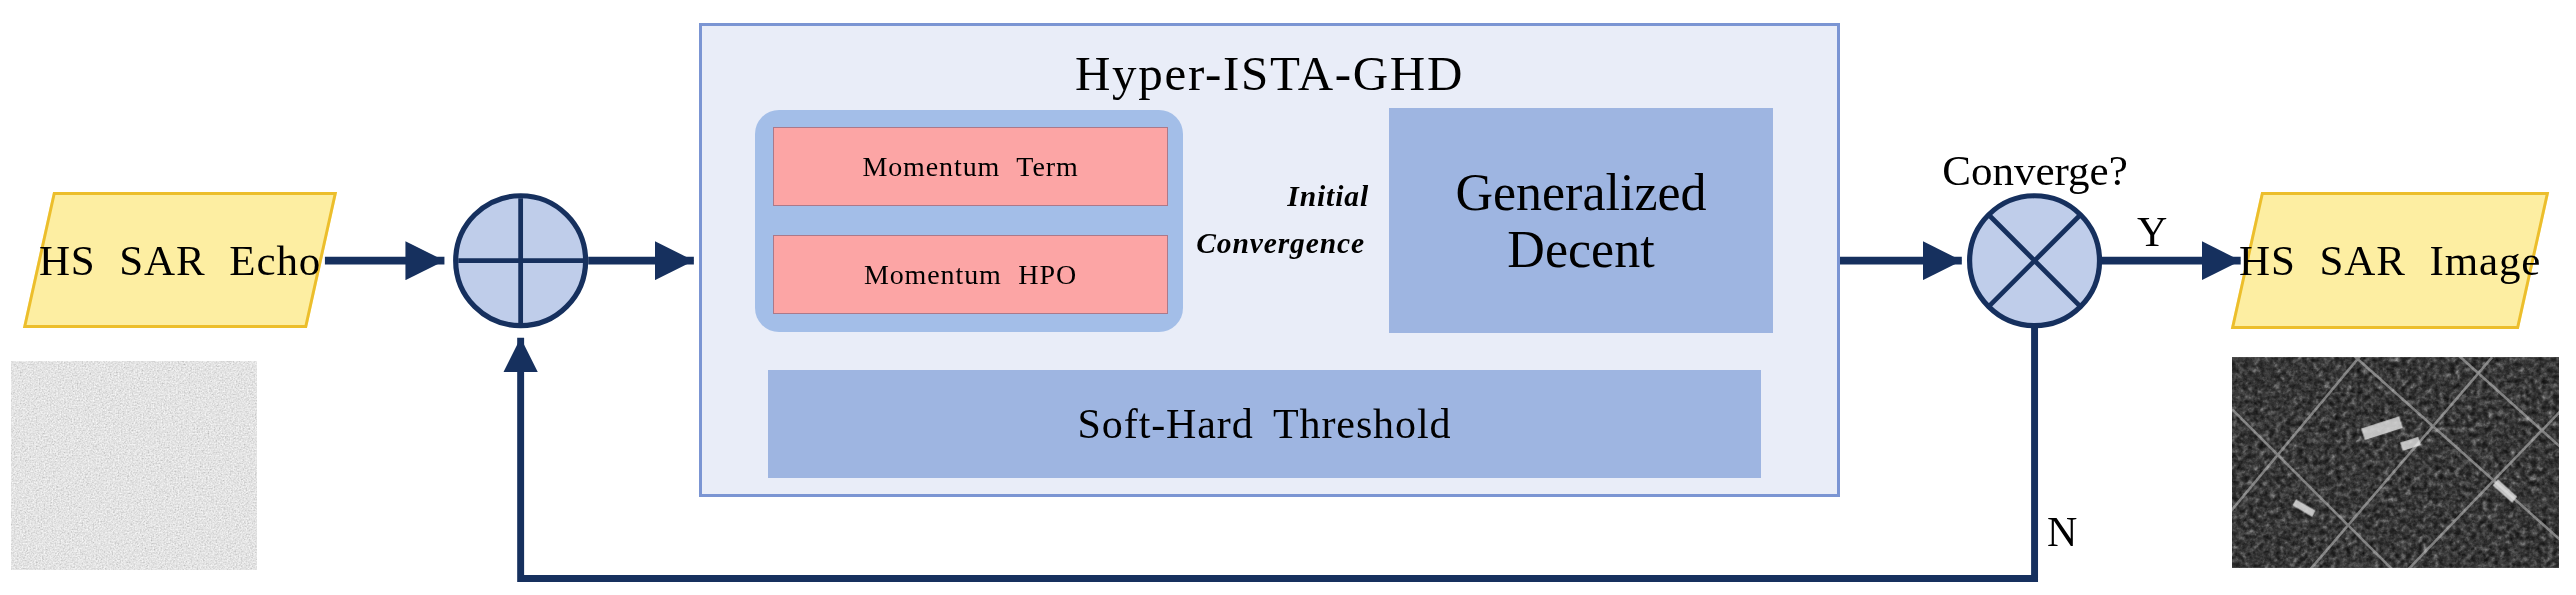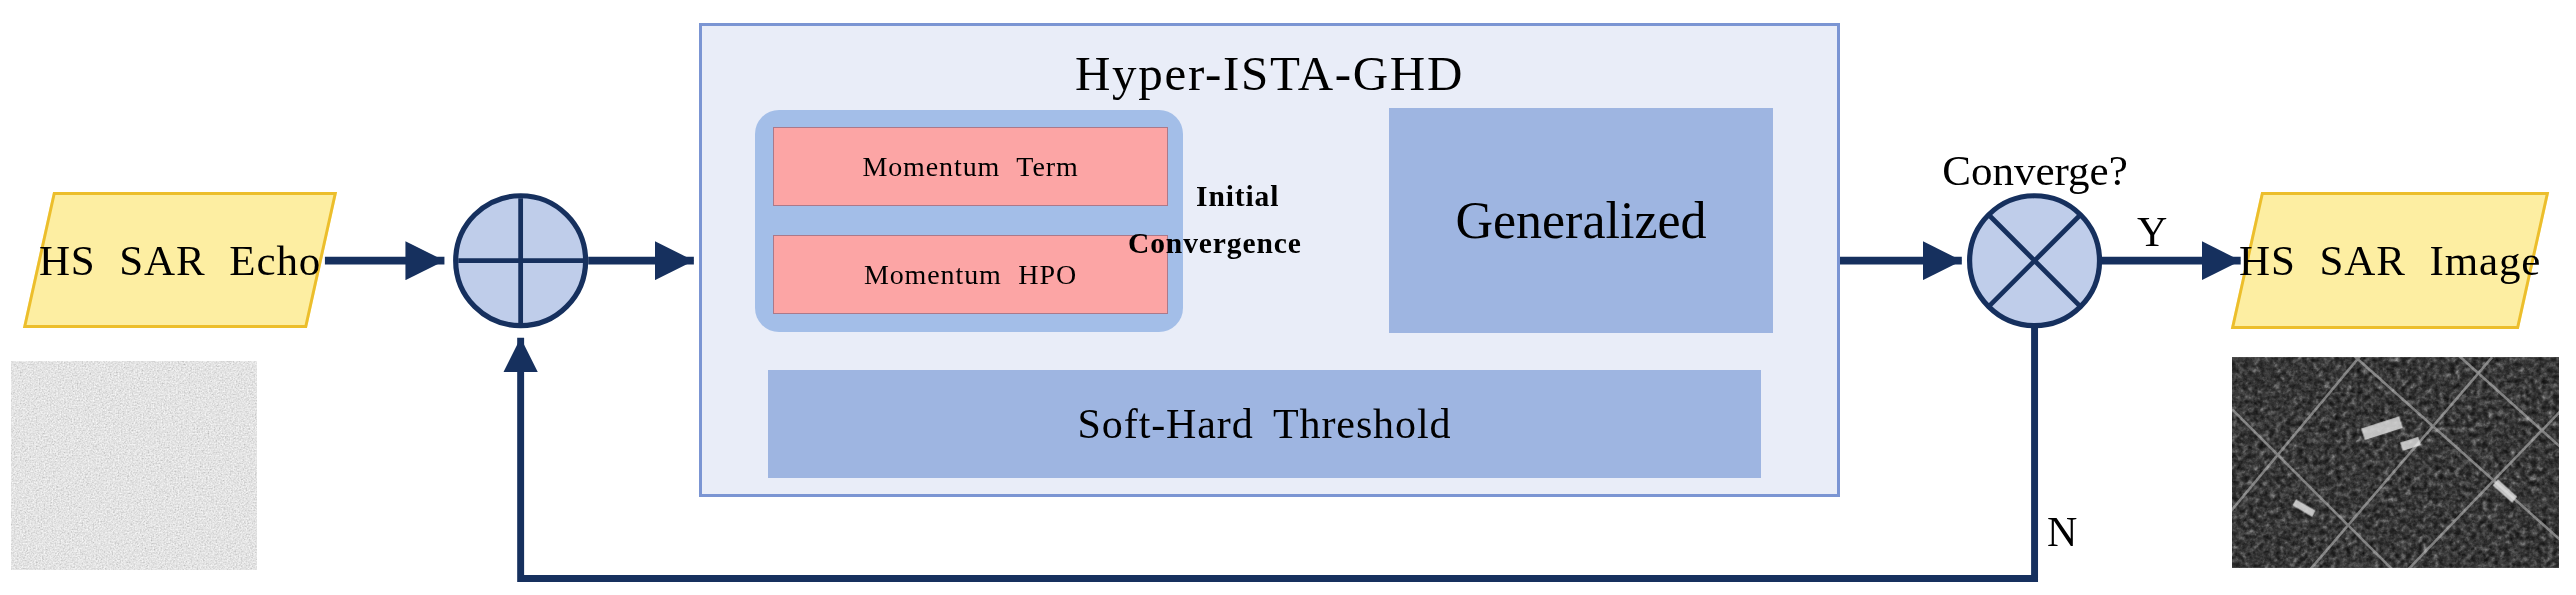--- a/index.html
+++ b/index.html
@@ -40,22 +40,22 @@
     font-size:28px;letter-spacing:0.9px;word-spacing:8.7px;white-space:nowrap;
   }
   .sub-block{
     position:absolute;background:#9eb5e1;
     display:flex;align-items:center;justify-content:center;text-align:center;
   }
   #ghd-box{left:1389px;top:108px;width:384px;height:225px;font-size:52px;line-height:57px;}
   #threshold-bar{left:768px;top:370px;width:993px;height:108px;font-size:42px;letter-spacing:0.9px;word-spacing:8.7px;}
 
   .small-label{
-    position:absolute;font-size:29.5px;font-weight:bold;text-align:left;
-    letter-spacing:0.9px;white-space:nowrap;
+    position:absolute;font-size:29.5px;font-weight:bold;text-align:right;
+    letter-spacing:0.9px;white-space:nowrap;font-style:italic;
   }
   .big-label{position:absolute;font-size:43px;white-space:nowrap;}
 
   .noise-frame{position:absolute;overflow:hidden;}
 </style>
 </head>
 <body>
 
 <div id="canvas">
 
@@ -86,25 +86,26 @@
   </svg>
 
   <div class="module"></div>
   <div class="module-title">Hyper-ISTA-GHD</div>
 
   <div class="group"></div>
   <div class="inner-block" style="top:127px;">Momentum Term</div>
   <div class="inner-block" style="top:235px;">Momentum HPO</div>
 
   <div class="small-label" style="left:1196px;top:180px;width:173px;">Initial</div>
-  <div class="small-label" style="left:1128px;top:227px;width:199px;">Convergence</div>
+  <div class="small-label" style="left:1166px;top:227px;width:199px;">Convergence</div>
 
   <div class="sub-block" id="ghd-box">
     <div>
       <span style="display:block">Generalized</span>
+      <span style="display:block">Decent</span>
     </div>
   </div>
 
   <div class="sub-block" id="threshold-bar">Soft-Hard Threshold</div>
 
   <div class="para" style="left:38px;top:192px;width:284px;height:136px;">
     <span class="ptxt">HS SAR Echo</span>
   </div>
 
   <div class="noise-frame" style="left:11.3px;top:361px;width:246px;height:209px;">

